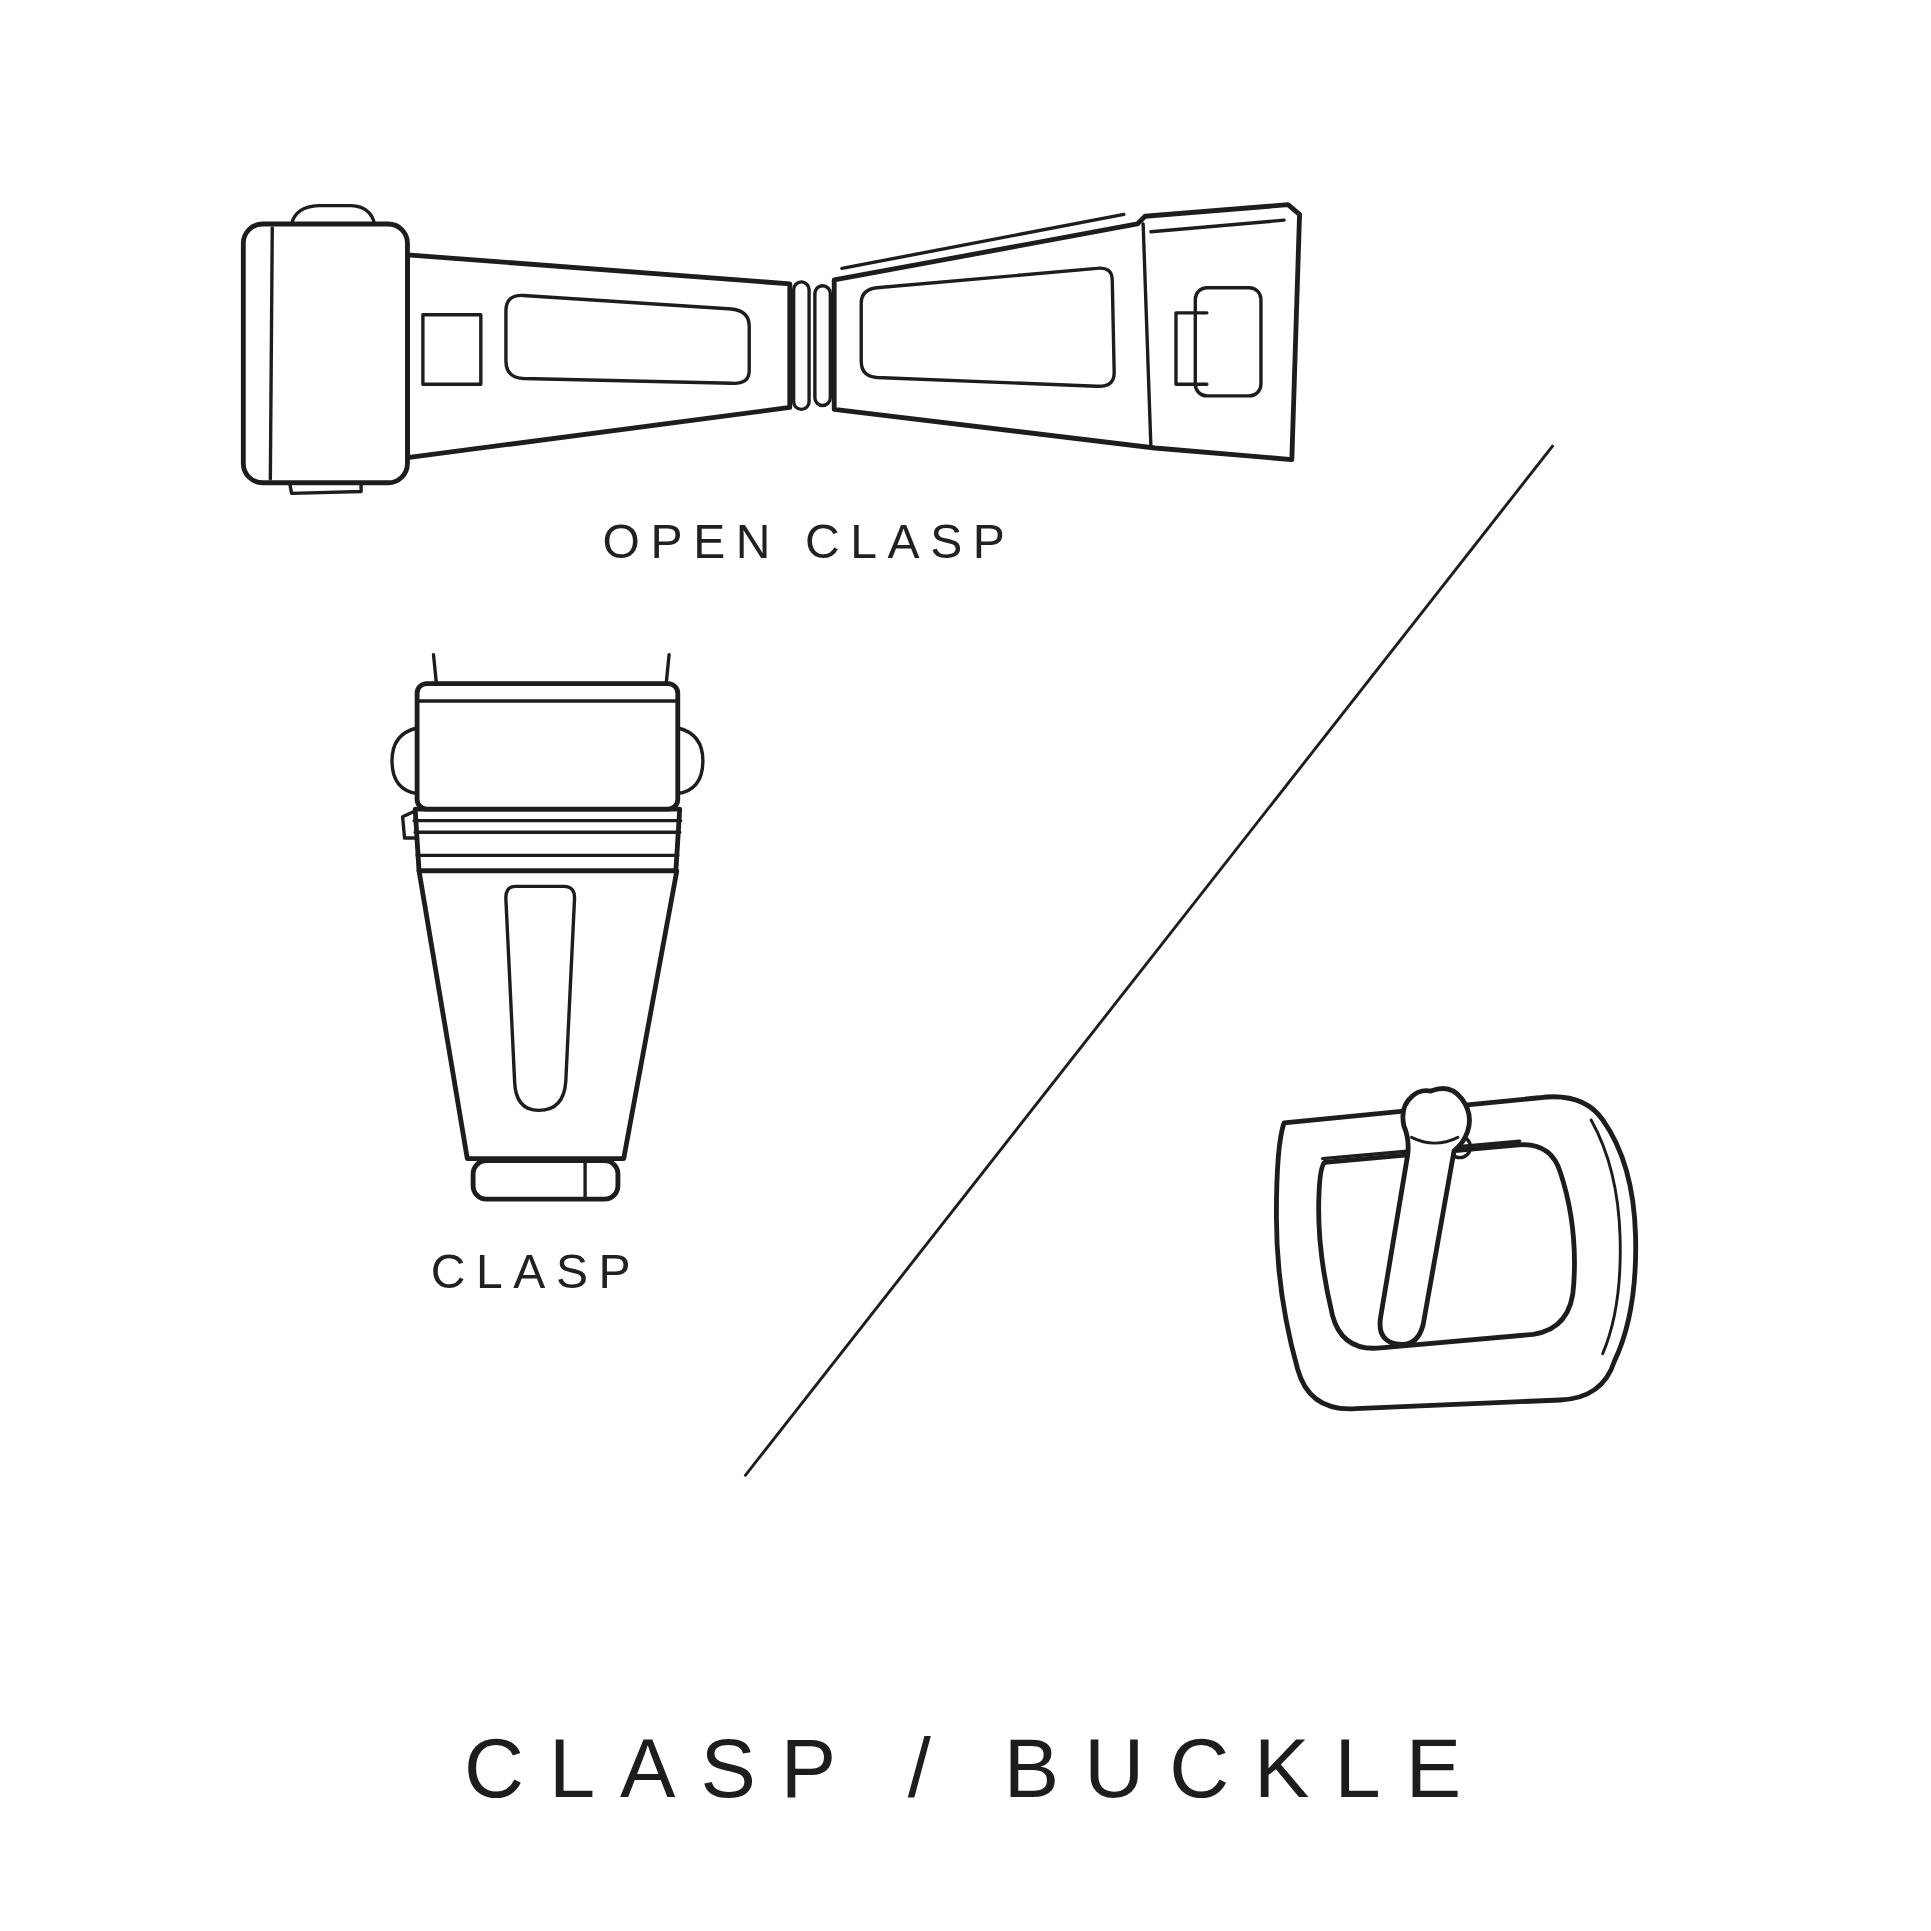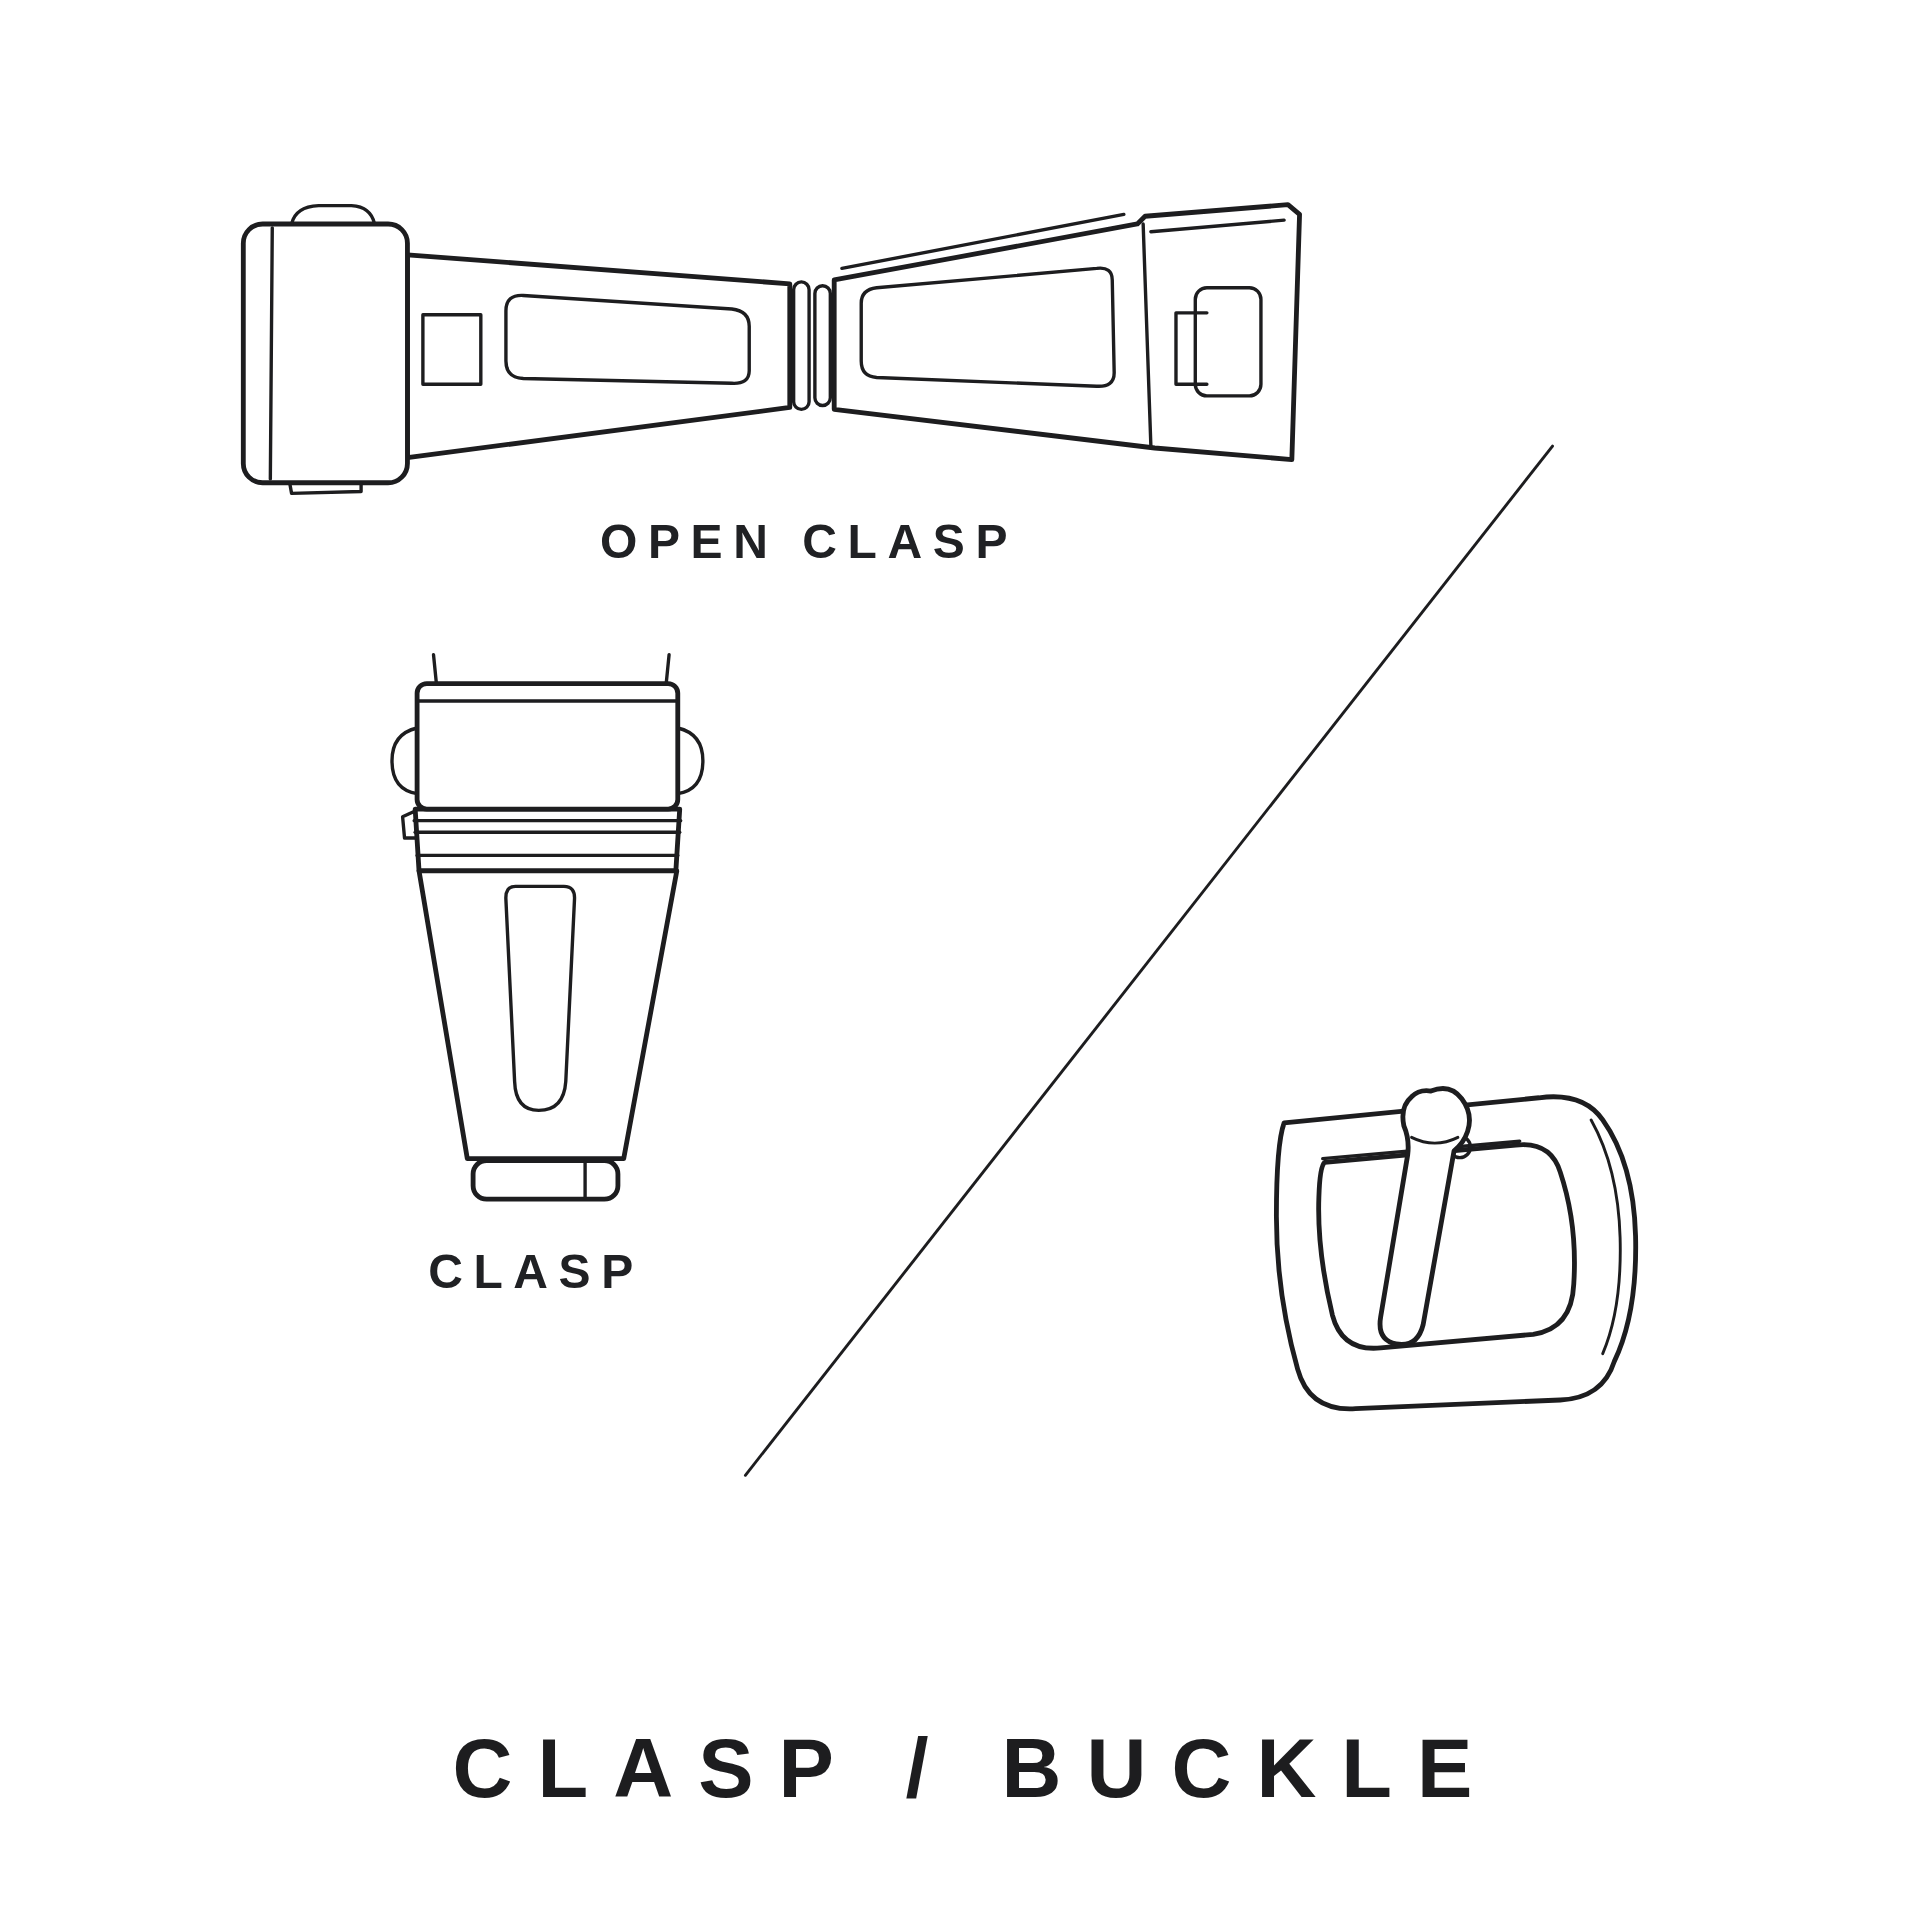--- a/index.html
+++ b/index.html
@@ -14,30 +14,30 @@
   svg.art { position: absolute; left: 0; top: 0; }
   .stroke { stroke: #1d1d1f; fill: none; stroke-linejoin: round; stroke-linecap: round; }
   .fw { fill: #ffffff; }
   .s5 { stroke-width: 5; }
   .s3 { stroke-width: 3.5; }
   .s2 { stroke-width: 3; }
   .label {
     position: absolute;
     transform: translateX(-50%);
     color: #202124;
-    font-weight: 700;
+    font-weight: 400;
     font-size: 48px;
     letter-spacing: 10.6px;
     white-space: nowrap;
   }
   .title {
     position: absolute;
     transform: translateX(-50%);
     color: #1d1d1f;
-    font-weight: 700;
+    font-weight: 400;
     font-size: 83px;
     letter-spacing: 25px;
     white-space: nowrap;
   }
 </style>
 </head>
 <body>
 
 <div class="canvas">
 

